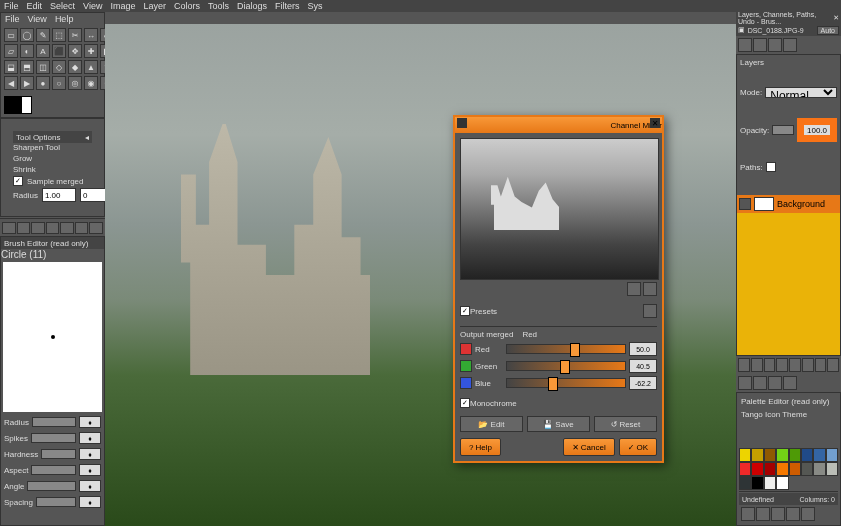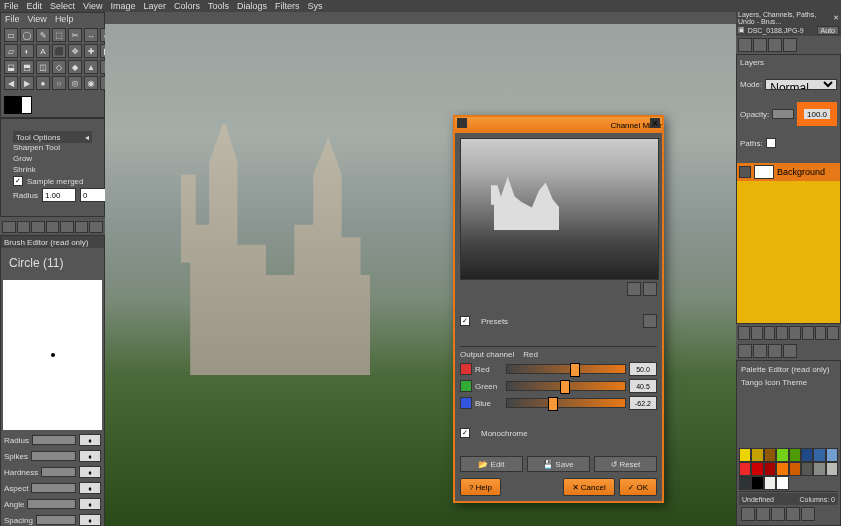--- a/index.html
+++ b/index.html
@@ -39,30 +39,30 @@
 .preview{width:100%;height:140px;background:linear-gradient(180deg,#ccc 0%,#aaa 25%,#777 50%,#444 75%,#222 100%);border:1px solid #333;position:relative}
 .preview .mini-castle{position:absolute;left:15%;top:25%;width:35%;height:40%;background:#ddd;clip-path:polygon(5% 100%,5% 55%,0 55%,0 20%,10% 20%,15% 40%,25% 5%,35% 40%,45% 50%,60% 60%,70% 30%,80% 15%,90% 45%,100% 60%,100% 100%)}
 .preview-toolbar{display:flex;justify-content:flex-end;gap:2px;margin:2px 0}
 .preview-toolbar .btn{width:12px;height:12px;background:#666;border:1px solid #333}
 .field-row{display:flex;align-items:center;gap:3px;margin:3px 0;font-size:8px}
 .field-row .lbl{width:28px}
 .field-row .ch-icon{width:10px;height:10px;border:1px solid #333}
 .field-row .track{flex:1;height:8px;background:linear-gradient(90deg,#444,#e77817);border:1px solid #333;position:relative}
 .field-row .track .thumb{position:absolute;top:-2px;width:8px;height:12px;background:#f89838;border:1px solid #000}
 .field-row .val{width:26px;height:12px;background:#ddd;color:#000;border:1px solid #333;display:flex;align-items:center;justify-content:center;font-size:7px}
-.check-row{display:flex;align-items:center;gap:11px;margin:18px 0;font-size:8px}
+.check-row{display:flex;align-items:center;gap:0;margin:8px 0;font-size:8px}
 .check{width:8px;height:8px;background:#fff;border:1px solid #333;display:flex;align-items:center;justify-content:center;font-size:7px;color:#000}
 .btnrow{display:flex;gap:4px;margin:4px 0}
 .btn3{flex:1;height:14px;background:#666;border:1px solid #333;display:flex;align-items:center;justify-content:center;font-size:8px;gap:2px}
 .btnrow2{display:flex;justify-content:space-between;margin-top:6px}
 .pill{height:16px;padding:0 8px;background:linear-gradient(180deg,#f89838,#e77817);border:1px solid #333;border-radius:2px;display:flex;align-items:center;font-size:8px;color:#000;gap:2px}
 .right-tabbar{height:12px;background:#444;display:flex;align-items:center;padding:0 2px;font-size:7px;gap:3px}
 .layers{flex:0 0 auto}
 .layers .controls{padding:3px;font-size:8px}
-.layers .controls .row{display:flex;align-items:center;gap:3px;margin:12px 0}
+.layers .controls .row{display:flex;align-items:center;gap:3px;margin:20px 0}
 .layers select{flex:1;height:11px;font-size:12px;background:#ddd;border:1px solid #333}
 .layer-item{display:flex;align-items:center;gap:3px;padding:2px;background:#e77817;color:#000}
 .layer-item .eye{width:10px;height:10px;background:#555;border:1px solid #333}
 .layer-item .thumb{width:18px;height:12px;background:#fff;border:1px solid #333}
 .layer-list{height:160px;background:#eab308;overflow:auto}
 .palette{padding:2px}
 .palette-title{font-size:8px;padding:2px}
 .swatch-grid{display:grid;grid-template-columns:repeat(8,1fr);gap:0}
 .swatch{height:12px;border:1px solid #333}
 .status{height:12px;background:#444;display:flex;align-items:center;justify-content:space-between;padding:0 3px;font-size:7px}
@@ -159,21 +159,21 @@
       <div class="tab"></div>
       <div class="tab"></div>
       <div class="tab"></div>
       <div class="tab"></div>
       <div class="tab"></div>
     </div>
     <div class="panel" style="flex:1;display:flex;flex-direction:column">
       <div class="panel-title">
           <span>Brush Editor (read only)</span>
         </div>
-      <div style="padding:8px;font-size:12px">Circle (11)</div>
+      <div style="padding:0;font-size:10px">Circle (11)</div>
       <div class="brush-panel">
           <div class="brush-dot"></div>
         </div>
       <div class="slider-row">
           <span>Radius</span>
           <div class="slider"></div>
           <div class="num">♦</div>
         </div>
       <div class="slider-row">
           <span>Spikes</span>
@@ -224,21 +224,21 @@
           <div class="btn"></div>
         </div>
         <div class="check-row">
             <div class="check">✓</div>
             <span>Presets</span>
             <div style="flex:1"></div>
             <div class="btn" style="width:12px;height:12px;background:#666;border:1px solid #333"></div>
           </div>
         <div class="sep"></div>
         <div class="field-row">
-            <span>Output channel</span>
+            <span>Output merged</span>
             <span style="margin-left:6px">Red</span>
           </div>
         <div id="channels">
             <div class="field-row">
               <div class="ch-icon" style="background:#d33"></div>
               <span class="lbl">Red</span>
               <div class="track">
                 <div class="thumb" style="left:53%"></div>
               </div>
               <div class="val">50.0</div>

